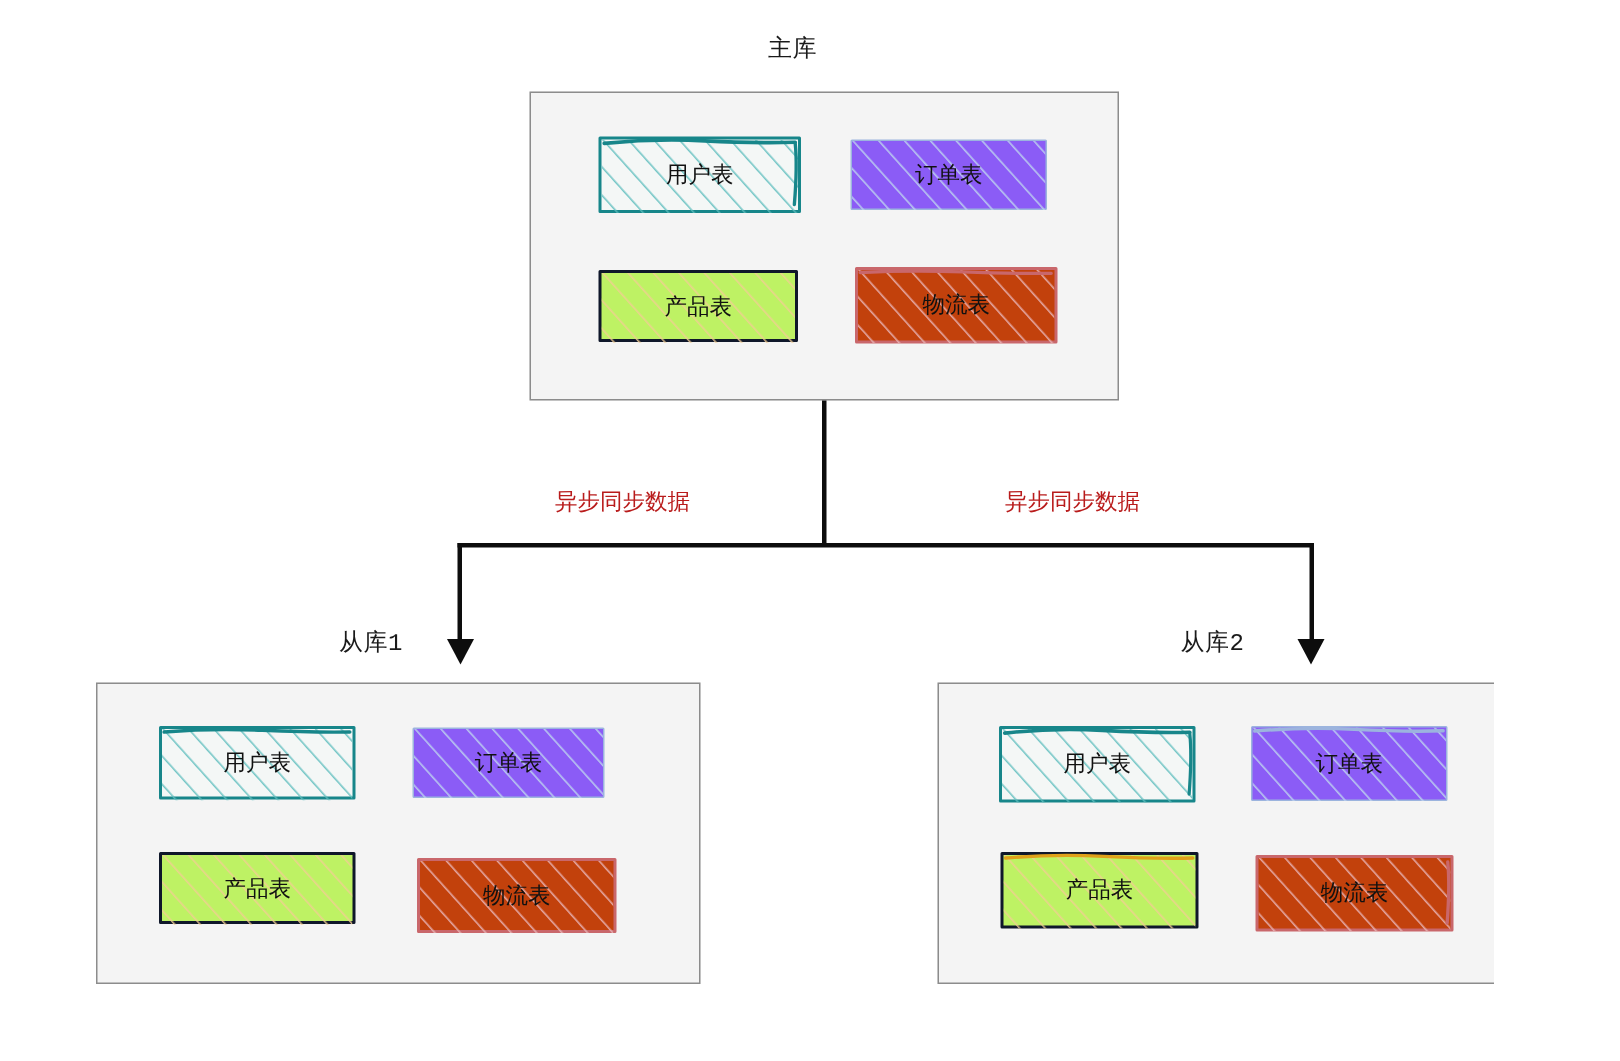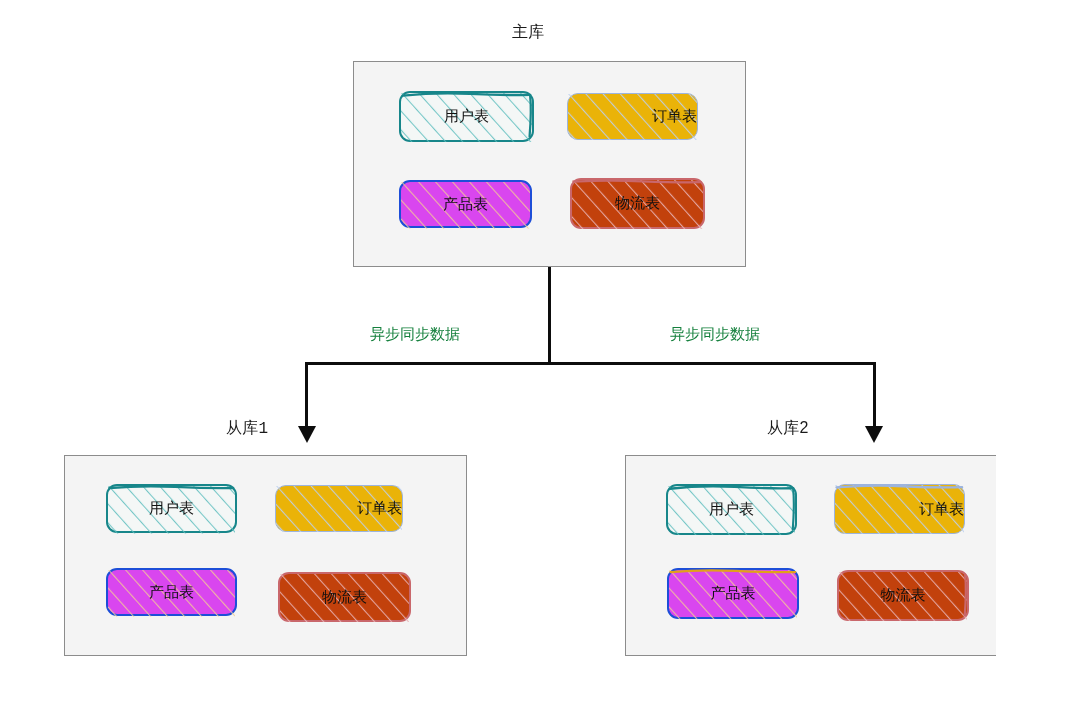--- a/index.html
+++ b/index.html
@@ -36,21 +36,21 @@
   
   .tbl {
     position: absolute;
     box-sizing: border-box;
     display: flex;
     align-items: center;
     justify-content: center;
     font-size: 15px;
     color: #111111;
     white-space: nowrap;
-    border-radius: 11px;
+    border-radius: 1px;
   }
   .tbl .tbl-label {
     position: relative;
     z-index: 3;
   }
   .tbl .hatch {
     position: absolute;
     left: 0; top: 0; right: 0; bottom: 0;
     z-index: 1;
     pointer-events: none;
@@ -60,41 +60,41 @@
     left: -3px; top: -3px;
     width: calc(100% + 6px);
     height: calc(100% + 6px);
     z-index: 2;
     pointer-events: none;
     overflow: visible;
   }
 
   
   .tbl.teal   { border: 2px solid #17868a; background: #f4f7f6; }
-  .tbl.blue   { border: 1.8px solid #9cb4de; background: #eab308; justify-content: flex-end; }
-  .tbl.amber  { border: 2px solid #1d4ed8; background: #d946ef; }
+  .tbl.blue   { border: 1.8px solid #9cb4de; background: #8b5cf6; }
+  .tbl.amber  { border: 2px solid #0f172a; background: #bef264; }
   .tbl.red    { border: 2px solid #c9676b; background: #c2410c; }
 
   
   .wire {
     position: absolute;
     background: #0d0d0d;
   }
   .arrow-head {
     position: absolute;
     width: 0;
     height: 0;
     border-left: 9px solid transparent;
     border-right: 9px solid transparent;
     border-top: 17px solid #0d0d0d;
   }
   .edge-label {
     position: absolute;
     font-size: 15px;
-    color: #15803d;
+    color: #b91c1c;
     white-space: nowrap;
     background: #ffffff;
     padding: 0 3px;
     font-family: Liberation Serif, serif;
   }
 </style>
 </head>
 <body>
 
 <div id="canvas">
@@ -221,21 +221,21 @@
             <pattern id="h-red-b" width="13" height="13" patternUnits="userSpaceOnUse" patternTransform="rotate(-42)">
           <line x1="0" y1="0" x2="0" y2="13" stroke="#e8b2b4" stroke-width="2.2" opacity="0.9"></line>
         </pattern>
           </defs>
         <rect width="133" height="50" fill="url(#h-red-b)"></rect>
       </svg>
       <span class="tbl-label">物流表</span>
     </div>
   </div>
 
-  <div class="db-title" style="left:767px; top:418px;">从库2</div>
+  <div class="db-title" style="left:787px; top:418px;font-family:Liberation Mono, monospace;">从库2</div>
 
   <div class="db-panel" style="left:625px; top:455px; width:391px; height:201px;">
 
     <div class="tbl teal" style="left:40px; top:28px; width:131px; height:51px;">
       <svg class="hatch" viewBox="0 0 131 51" preserveAspectRatio="none">
         <defs>
             <pattern id="h-teal-c" width="13" height="13" patternUnits="userSpaceOnUse" patternTransform="rotate(-42)">
           <line x1="0" y1="0" x2="0" y2="13" stroke="#5dbdbd" stroke-width="2.2" opacity="0.85"></line>
         </pattern>
           </defs>

